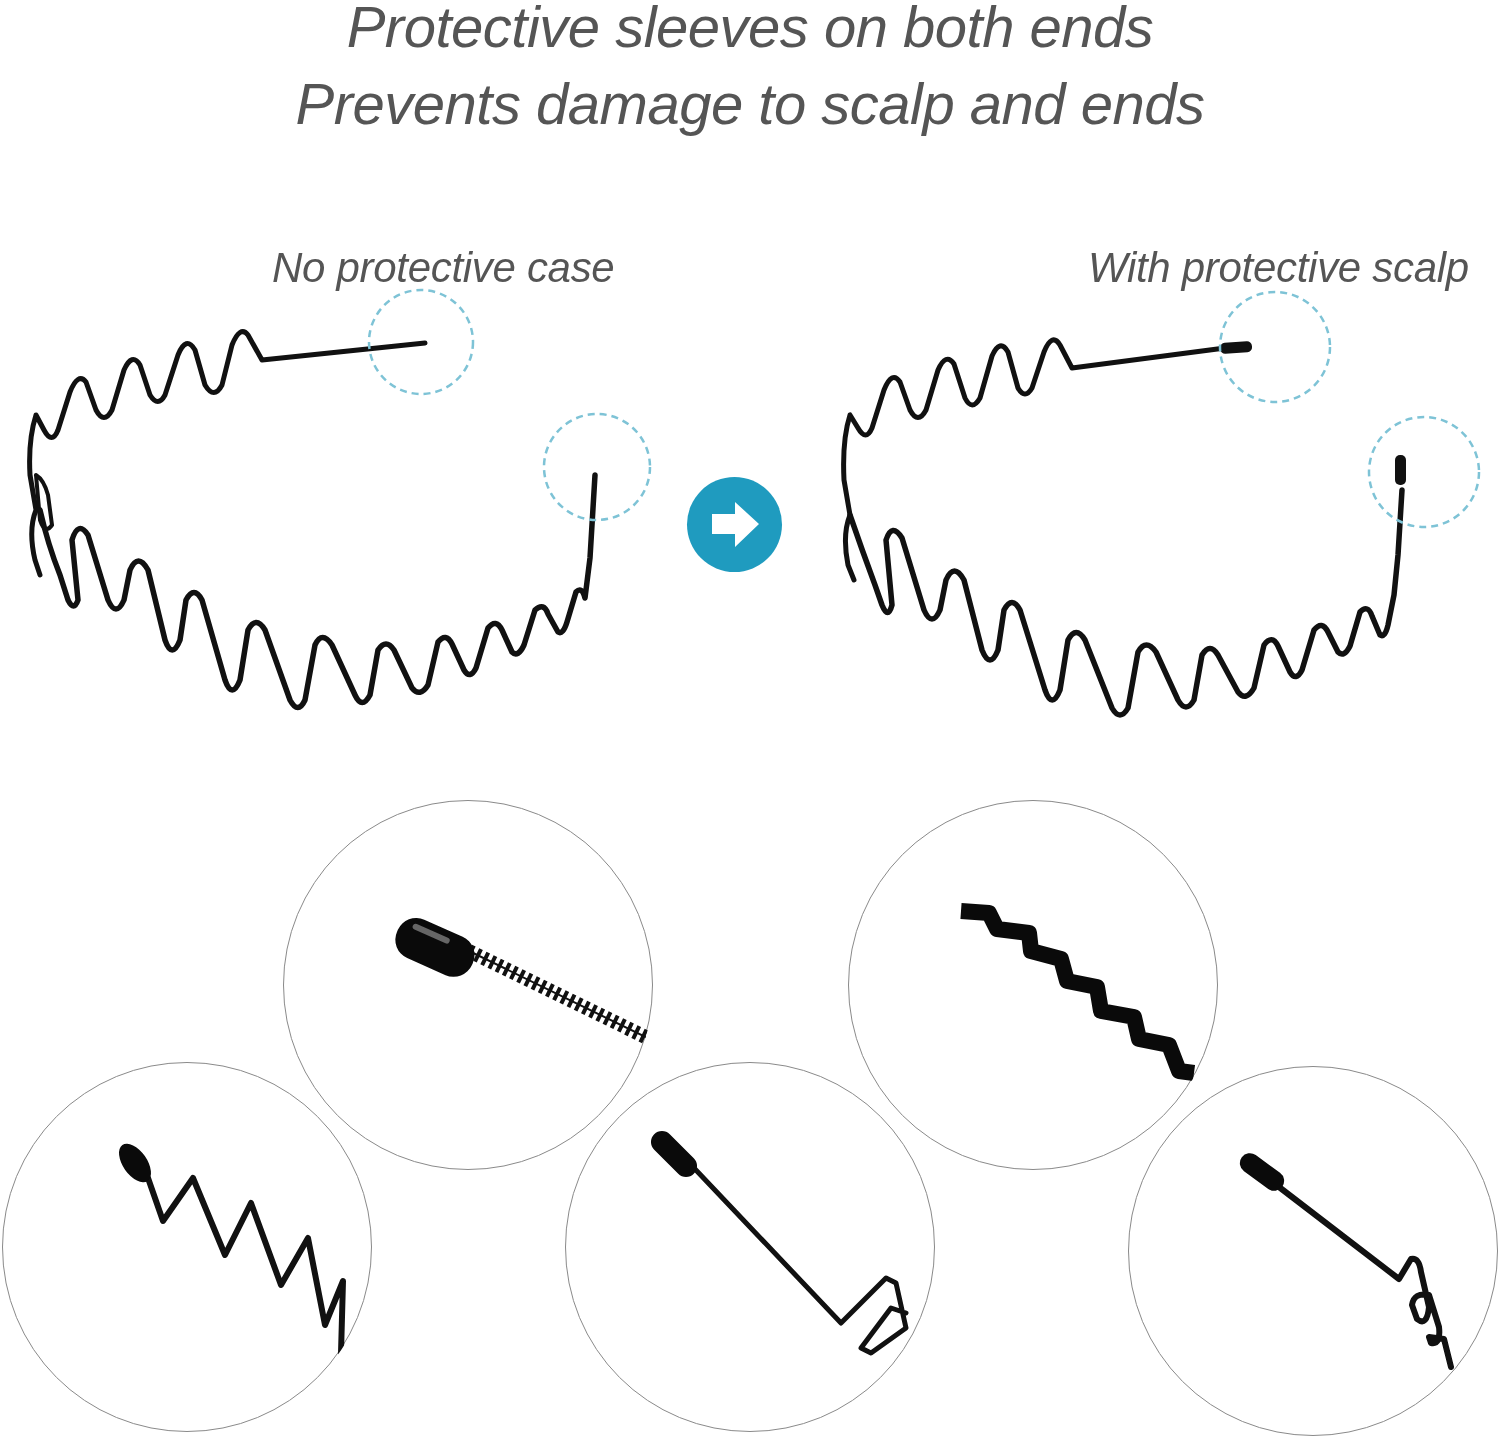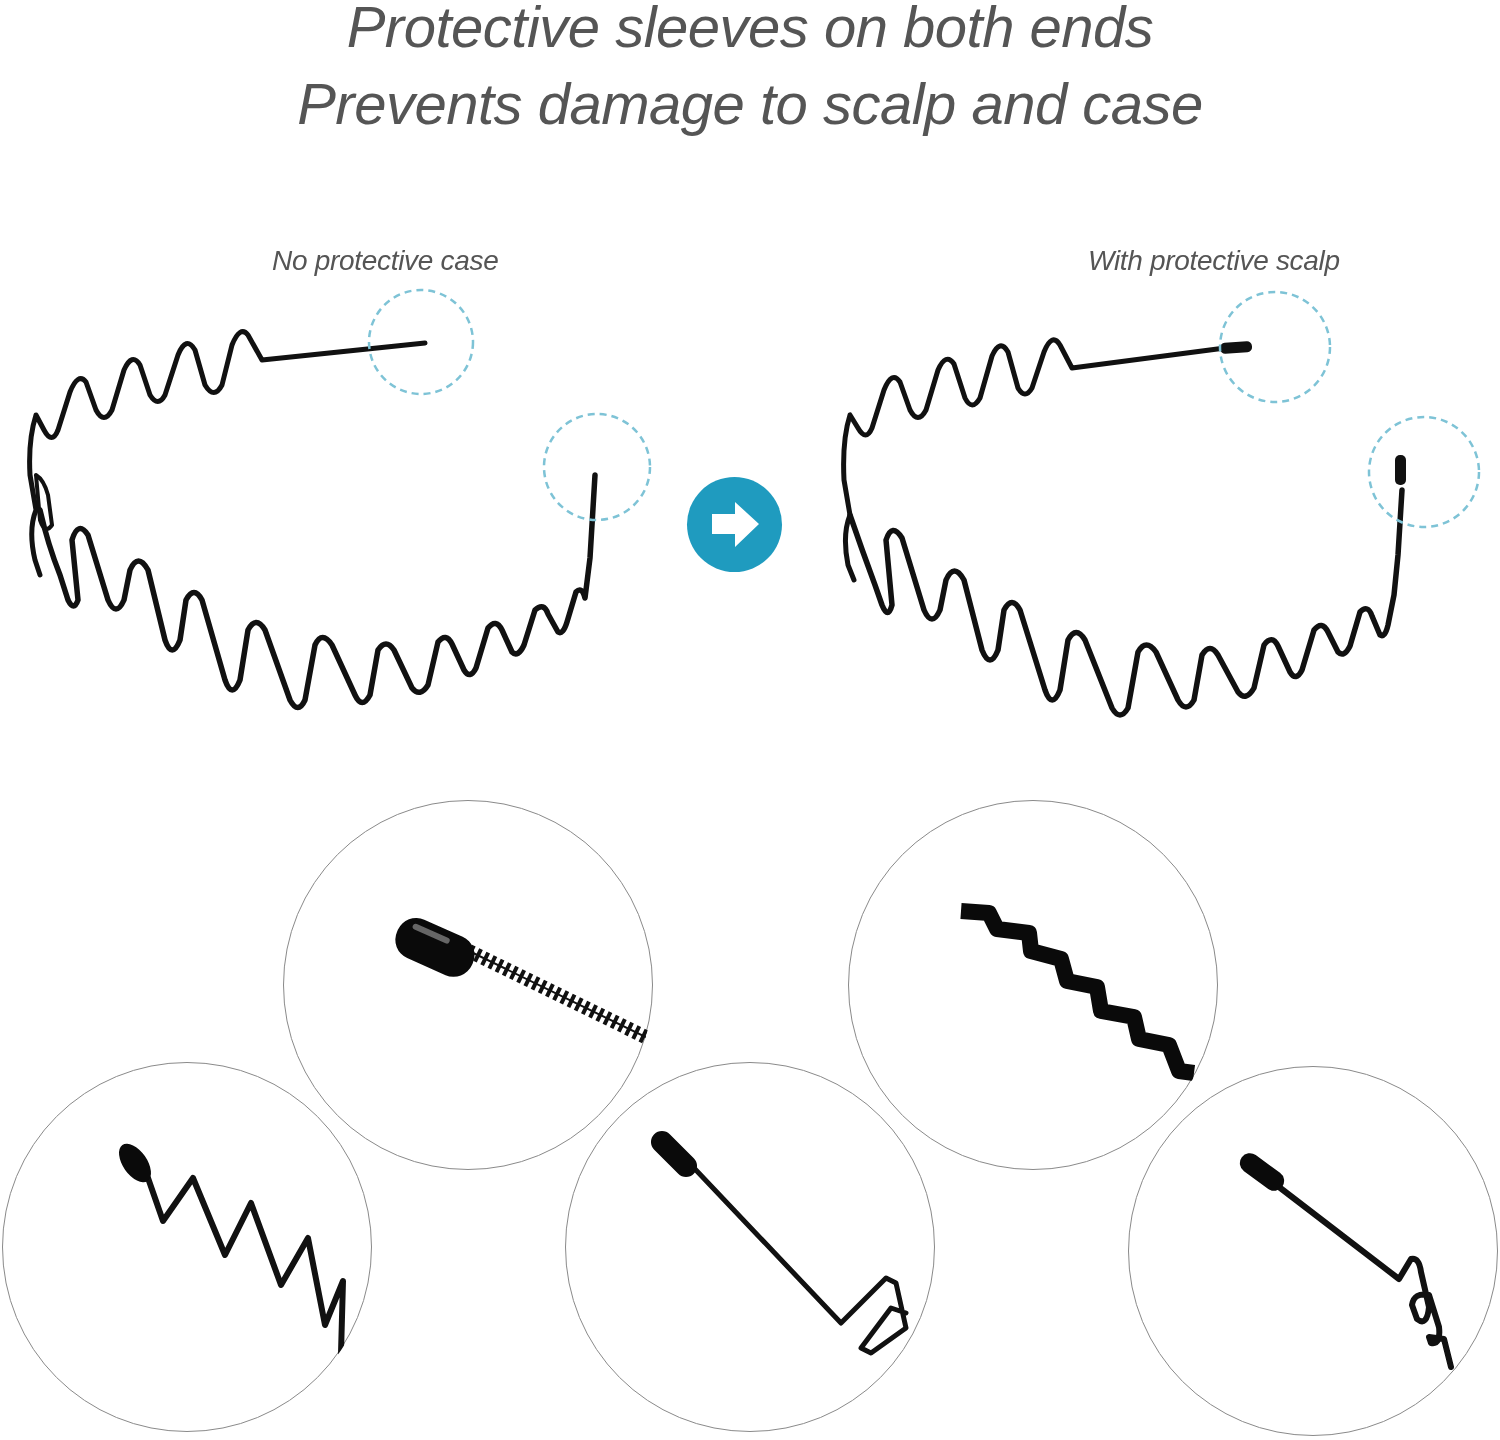--- a/index.html
+++ b/index.html
@@ -1,28 +1,28 @@
 <!DOCTYPE html>
 <html><head>
 <meta charset="utf-8">
 <style>
   html, body { margin: 0; padding: 0; background: #ffffff; }
   body { width: 1500px; height: 1440px; position: relative; overflow: hidden;
          font-family: "Liberation Sans", "DejaVu Sans", sans-serif; }
   .headline { position: absolute; left: 0; width: 1500px; text-align: center;
               font-style: italic; color: #555555; font-size: 58px; line-height: 1; letter-spacing: -0.5px; }
-  .caption { position: absolute; font-style: italic; color: #555555; font-size: 28px; line-height: 1; letter-spacing: -0.3px; }
+  .caption { position: absolute; font-style: italic; color: #555555; font-size: 42px; line-height: 1; letter-spacing: -0.3px; }
   svg { position: absolute; overflow: visible; }
   .detail-circle { position: absolute; border-radius: 50%; border: 1.5px solid #8a8a8a; background: #fff; box-sizing: border-box; }
 </style>
 </head>
 <body>
 
 <div class="headline" style="top:-2px;">Protective sleeves on both ends</div>
-<div class="headline" style="top:75px;">Prevents damage to scalp and case</div>
+<div class="headline" style="top:75px;">Prevents damage to scalp and ends</div>
 
 <div class="caption" style="left:272px; top:247px;">No protective case</div>
 <div class="caption" style="left:1088px; top:247px;">With protective scalp</div>
 
 <svg width="700" height="440" style="left:0; top:300px;" viewBox="0 0 700 440">
   <path d="M425 43 L262 60 L248 35 Q240 25 232 45 L222 85 Q214 100 205 85 L195 50 Q186 35 178 55 L165 95 Q158 108 150 95 L140 65 Q132 52 124 70 L112 110 Q104 125 96 110 L86 82 Q78 72 70 92 L58 130 Q52 145 44 130 L36 115 Q28 140 30 175 L36 210 Q28 230 35 260 L40 275" fill="none" stroke="#111" stroke-width="5" stroke-linecap="round" stroke-linejoin="round"></path>
   <path d="M36 175 L40 220 Q45 235 52 225 L48 195 Q44 180 36 175" fill="none" stroke="#111" stroke-width="4" stroke-linecap="round"></path>
   <path d="M40 210 Q48 245 60 275 L68 300 Q74 312 78 300 L72 240 Q78 220 88 235 L108 300 Q116 318 124 300 L130 270 Q138 252 148 270 L165 340 Q172 360 180 340 L186 300 Q194 285 202 300 L225 380 Q232 400 240 380 L248 330 Q256 315 265 330 L290 400 Q298 415 305 400 L315 345 Q322 330 332 345 L355 395 Q362 410 370 395 L378 350 Q386 338 394 350 L412 388 Q420 398 428 385 L438 342 Q446 332 452 344 L464 370 Q470 380 476 368 L488 328 Q496 318 502 330 L512 352 Q518 358 524 345 L535 310 Q544 302 548 314 L558 332 Q563 335 567 322 L576 292 Q582 286 585 298 L590 258 L595 175" fill="none" stroke="#111" stroke-width="5.5" stroke-linecap="round" stroke-linejoin="round"></path>
   <circle cx="423" cy="343" r="0"></circle>
 </svg>

